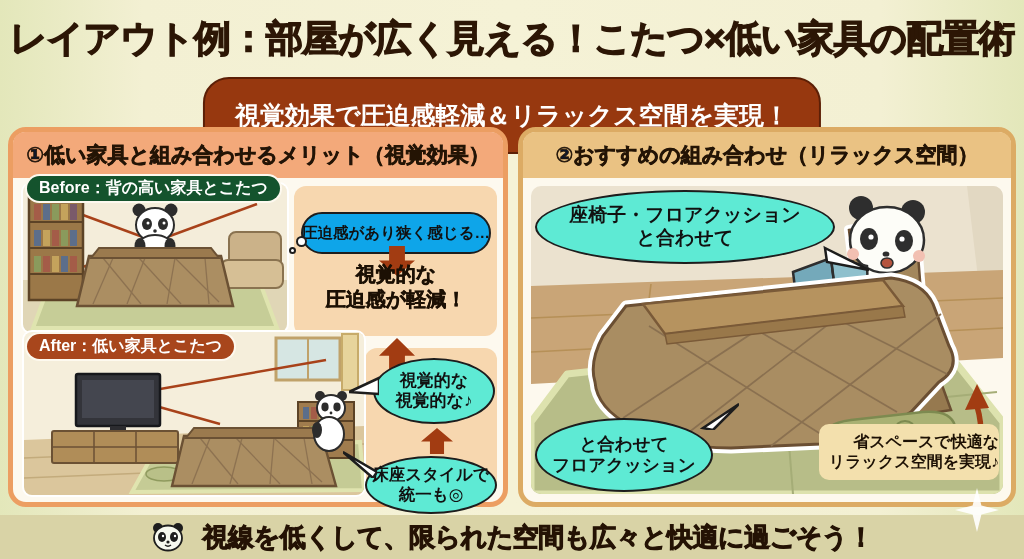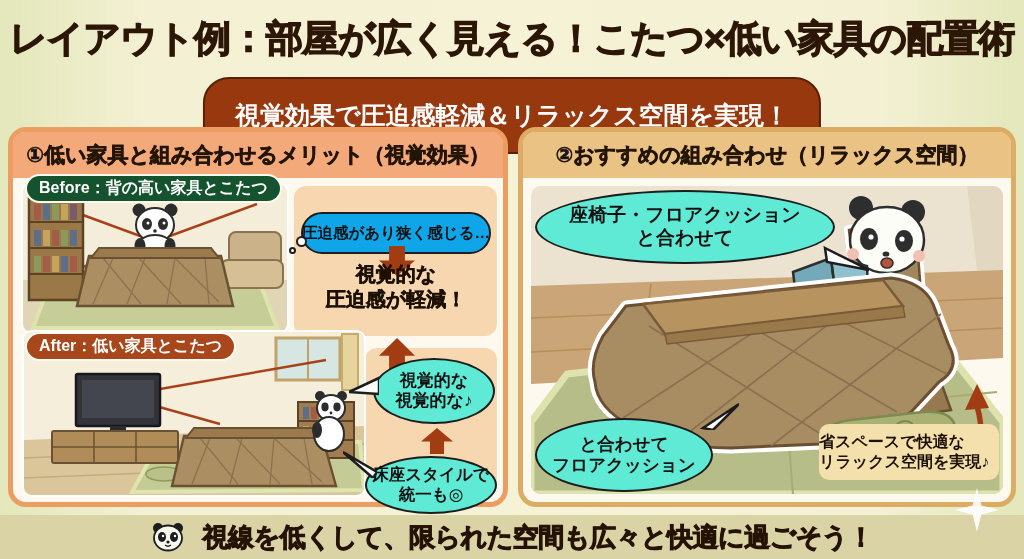--- a/index.html
+++ b/index.html
@@ -72,21 +72,21 @@
 
   
   .scene-right { position:absolute; left:8px; top:8px; width:472px; height:308px;
        border-radius:10px; overflow:hidden; }
   .bubble-combine { left:12px; top:12px; width:300px; height:74px; border-radius:50%;
        font-size:19px; }
   .bubble-items { left:12px; top:240px; width:178px; height:74px; border-radius:50%;
        font-size:17.5px; }
   .note-box { position:absolute; left:296px; top:246px; width:180px; height:56px;
        background:#f3e0ad; border-radius:10px; display:flex; flex-direction:column;
-       align-items:flex-start; justify-content:center; font-size:16px; font-weight:bold;
+       align-items:flex-end; justify-content:center; font-size:16px; font-weight:bold;
        color:#1c1004; line-height:1.25; text-align:center; }
 
   
   .footer { position:absolute; left:0; top:515px; width:1024px; height:44px;
        background:#d9d3a6; display:flex; align-items:center; justify-content:center; gap:18px; }
   .footer-text { font-size:26px; font-weight:bold; color:#241204;
        -webkit-text-stroke:1px #241204; letter-spacing:-0.5px; white-space:nowrap; }
   .sparkle { position:absolute; left:955px; top:488px; width:44px; height:44px; background:#fff;
        opacity:.9; clip-path:polygon(50% 0,60% 40%,100% 50%,60% 60%,50% 100%,40% 60%,0 50%,40% 40%); }
 </style>

